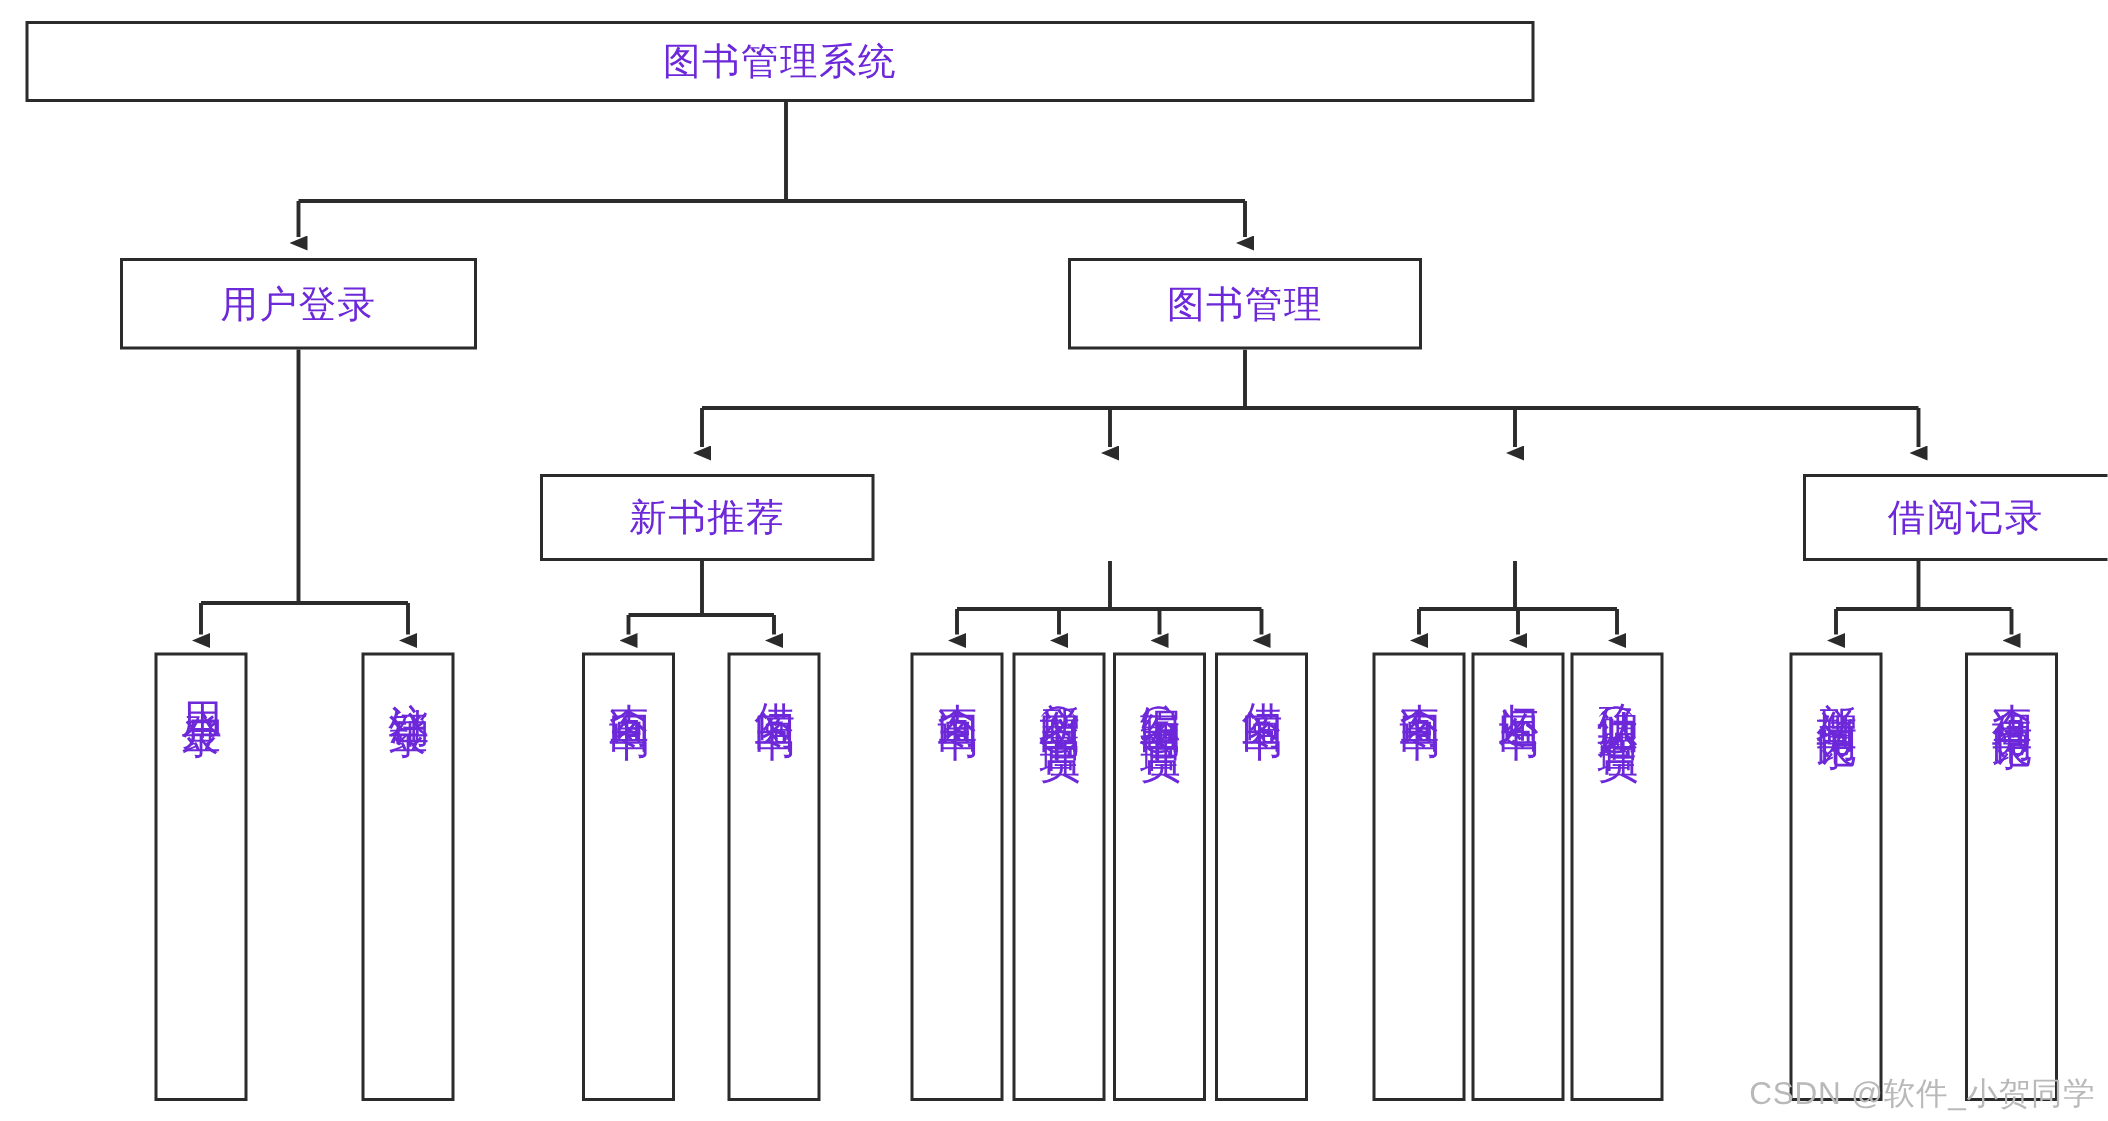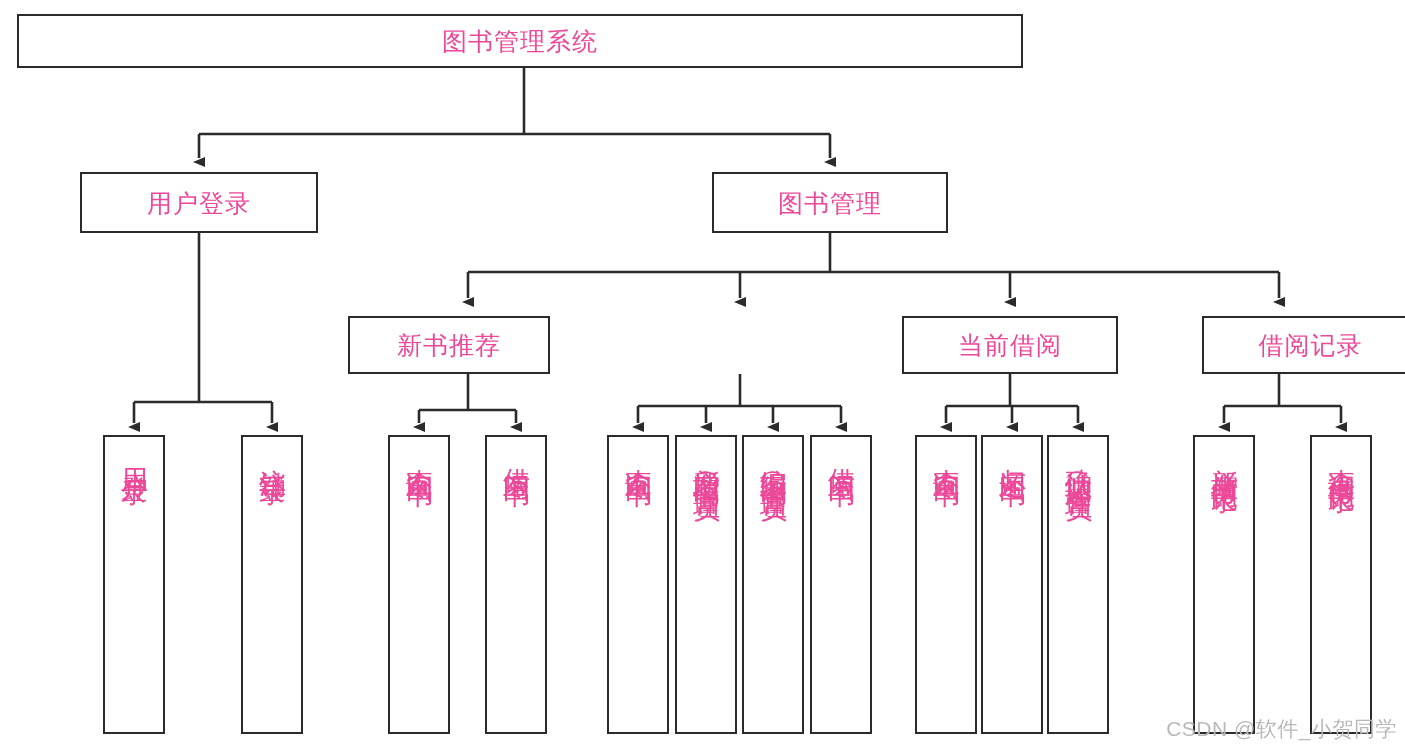--- a/index.html
+++ b/index.html
@@ -20,21 +20,21 @@
     pointer-events:none;
   }
   .node{
     position:absolute;
     box-sizing:border-box;
     background:#ffffff;
     border:2.5px solid #2b2b2b;
     display:flex;
     align-items:center;
     justify-content:center;
-    color:#ec4899;
+    color:#6d28d9;
     z-index:2;
   }
   .node-label{
     display:block;
     text-align:center;
     line-height:1.12;
     white-space:nowrap;
   }
   
   .node.h .node-label{
@@ -128,25 +128,22 @@
     <span class="node-label">图书管理系统</span>
   </div>
 
   <div class="node h" style="left:80px;top:172px;width:238px;height:61px;">
     <span class="node-label">用户登录</span>
   </div>
   <div class="node h" style="left:712px;top:172px;width:236px;height:61px;">
     <span class="node-label">图书管理</span>
   </div>
 
-  <div class="node h" style="left:348px;top:316px;width:202px;height:58px;">
+  <div class="node h" style="left:360px;top:316px;width:223px;height:58px;">
     <span class="node-label">新书推荐</span>
-  </div>
-  <div class="node h" style="left:902px;top:316px;width:216px;height:58px;">
-    <span class="node-label">当前借阅</span>
   </div>
   <div class="node h" style="left:1170px;top:316px;width:217px;height:58px;margin-left:32px;">
     <span class="node-label">借阅记录</span>
   </div>
 
   <div class="node v" style="left:103px;top:435px;width:62px;height:299px;">
     <span class="node-label">用户登录</span>
   </div>
   <div class="node v" style="left:241px;top:435px;width:62px;height:299px;">
     <span class="node-label">注销登录</span>

